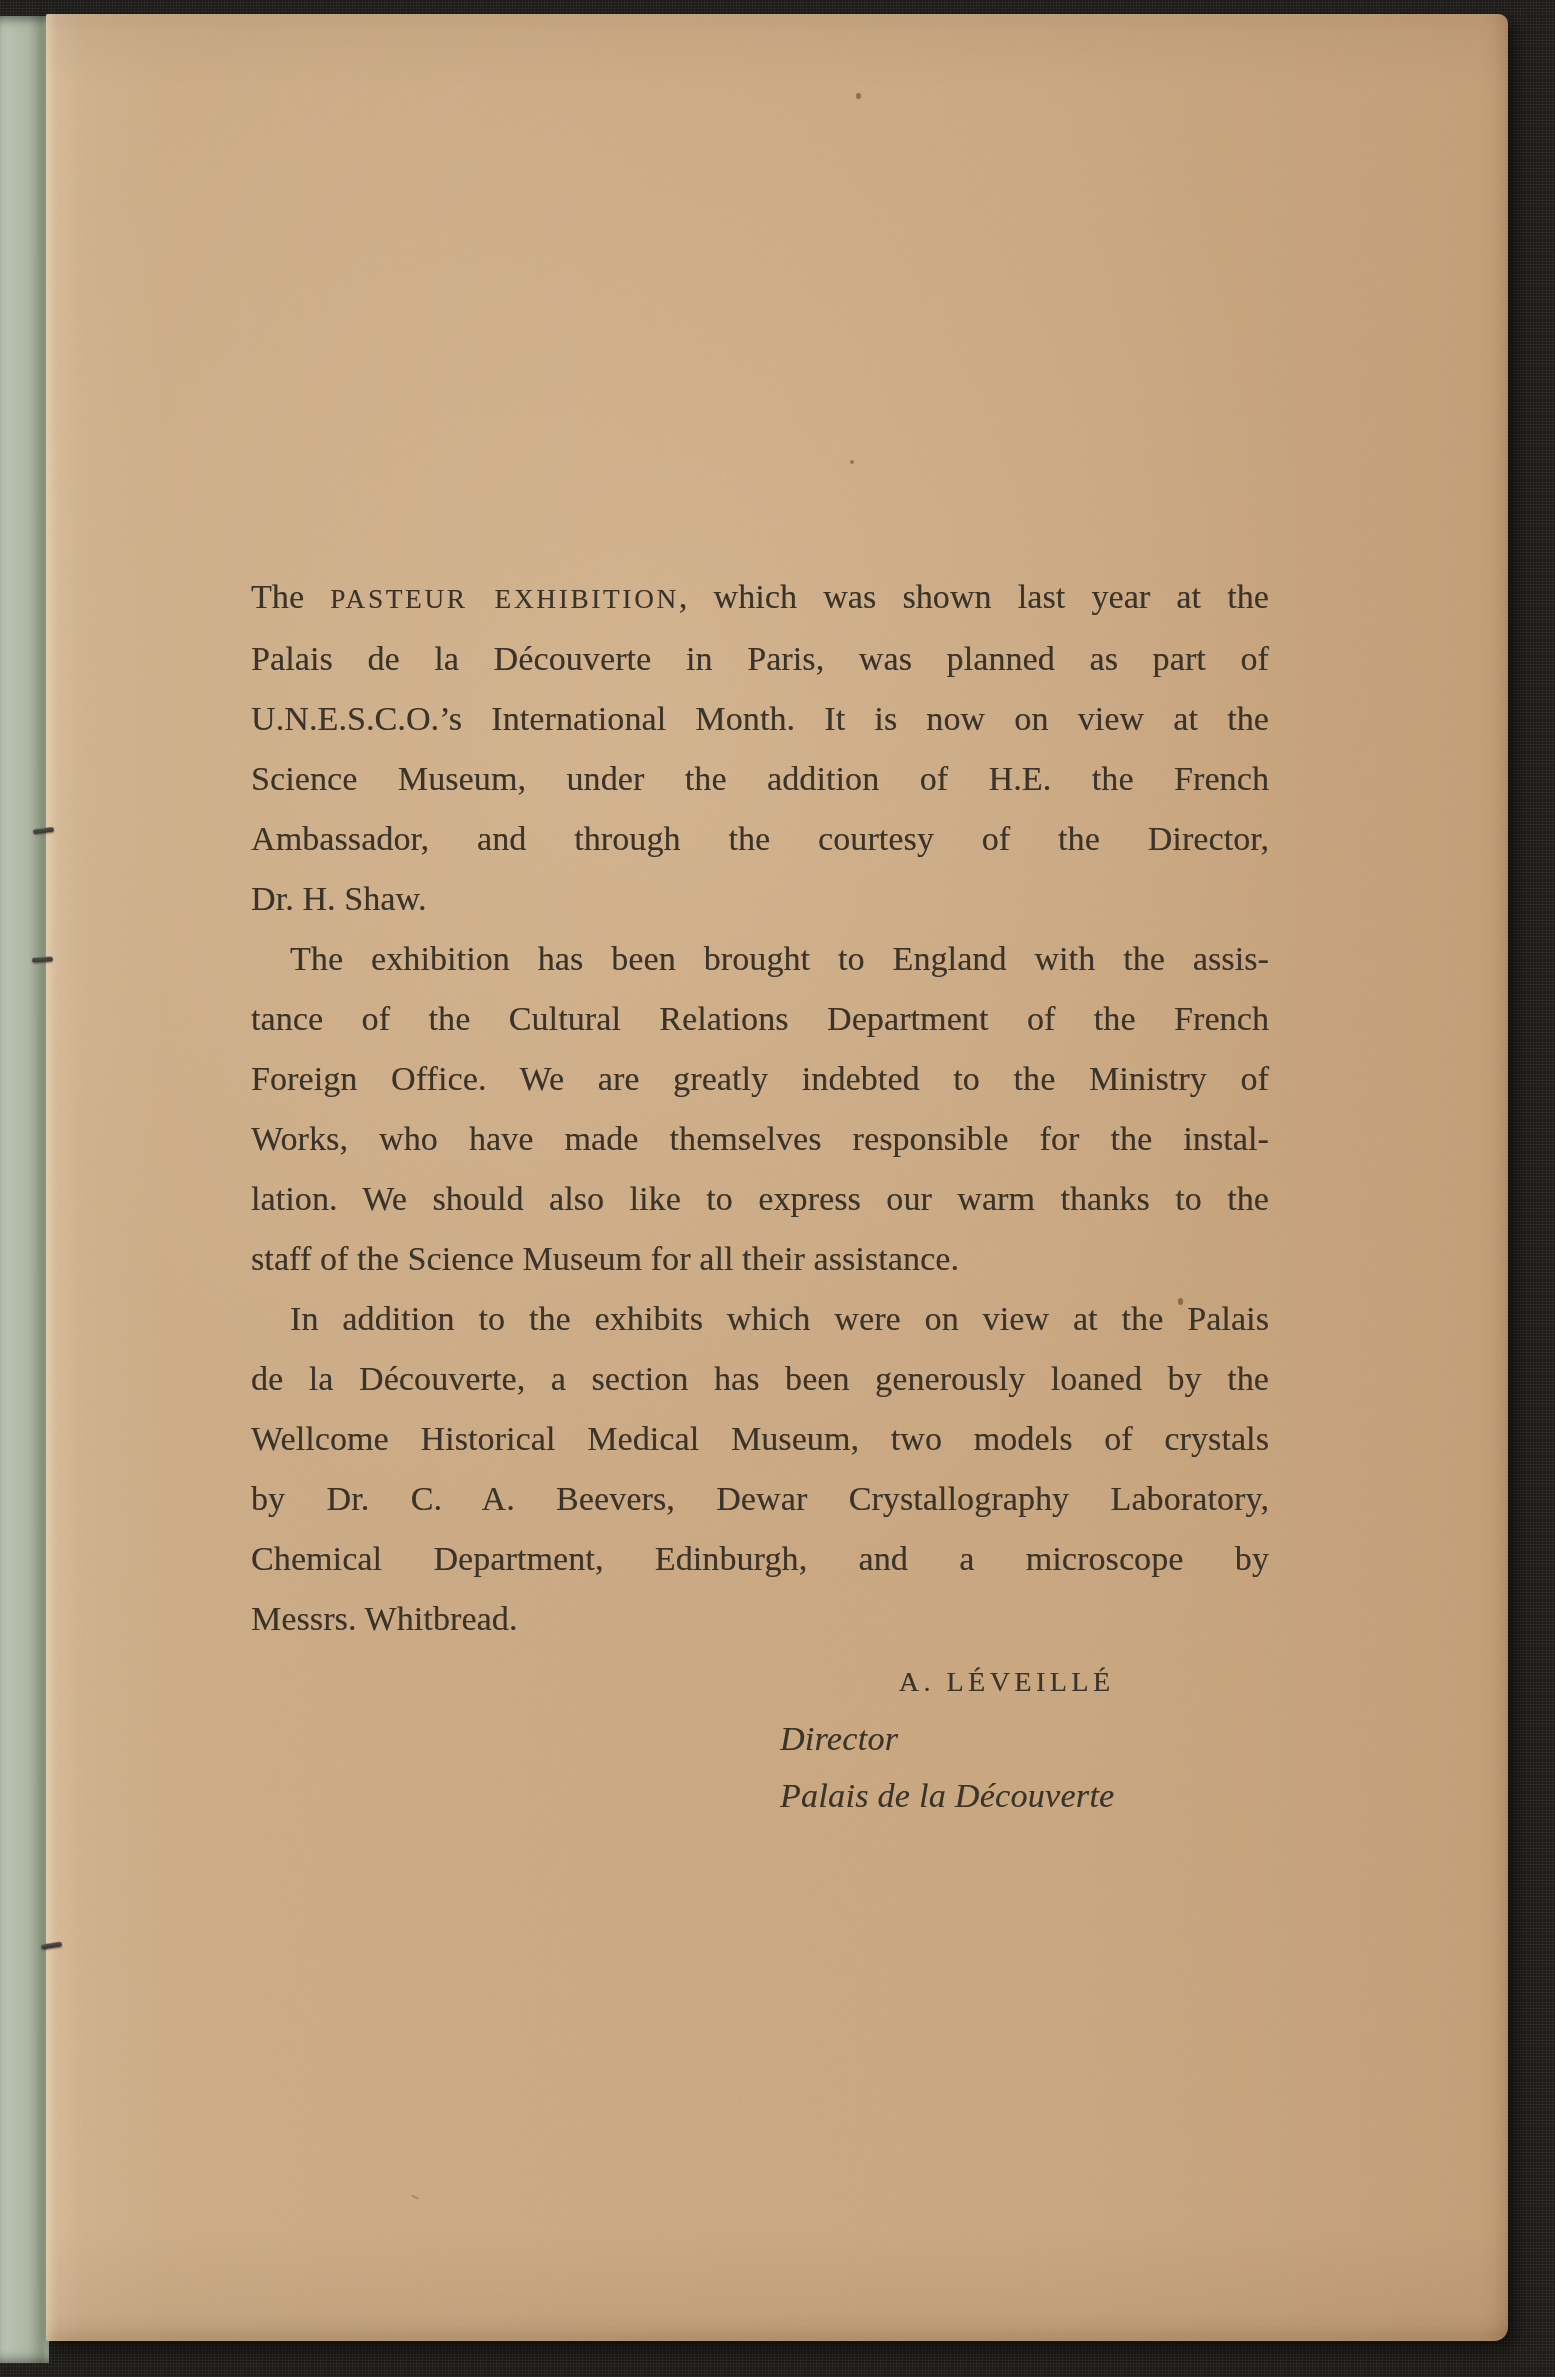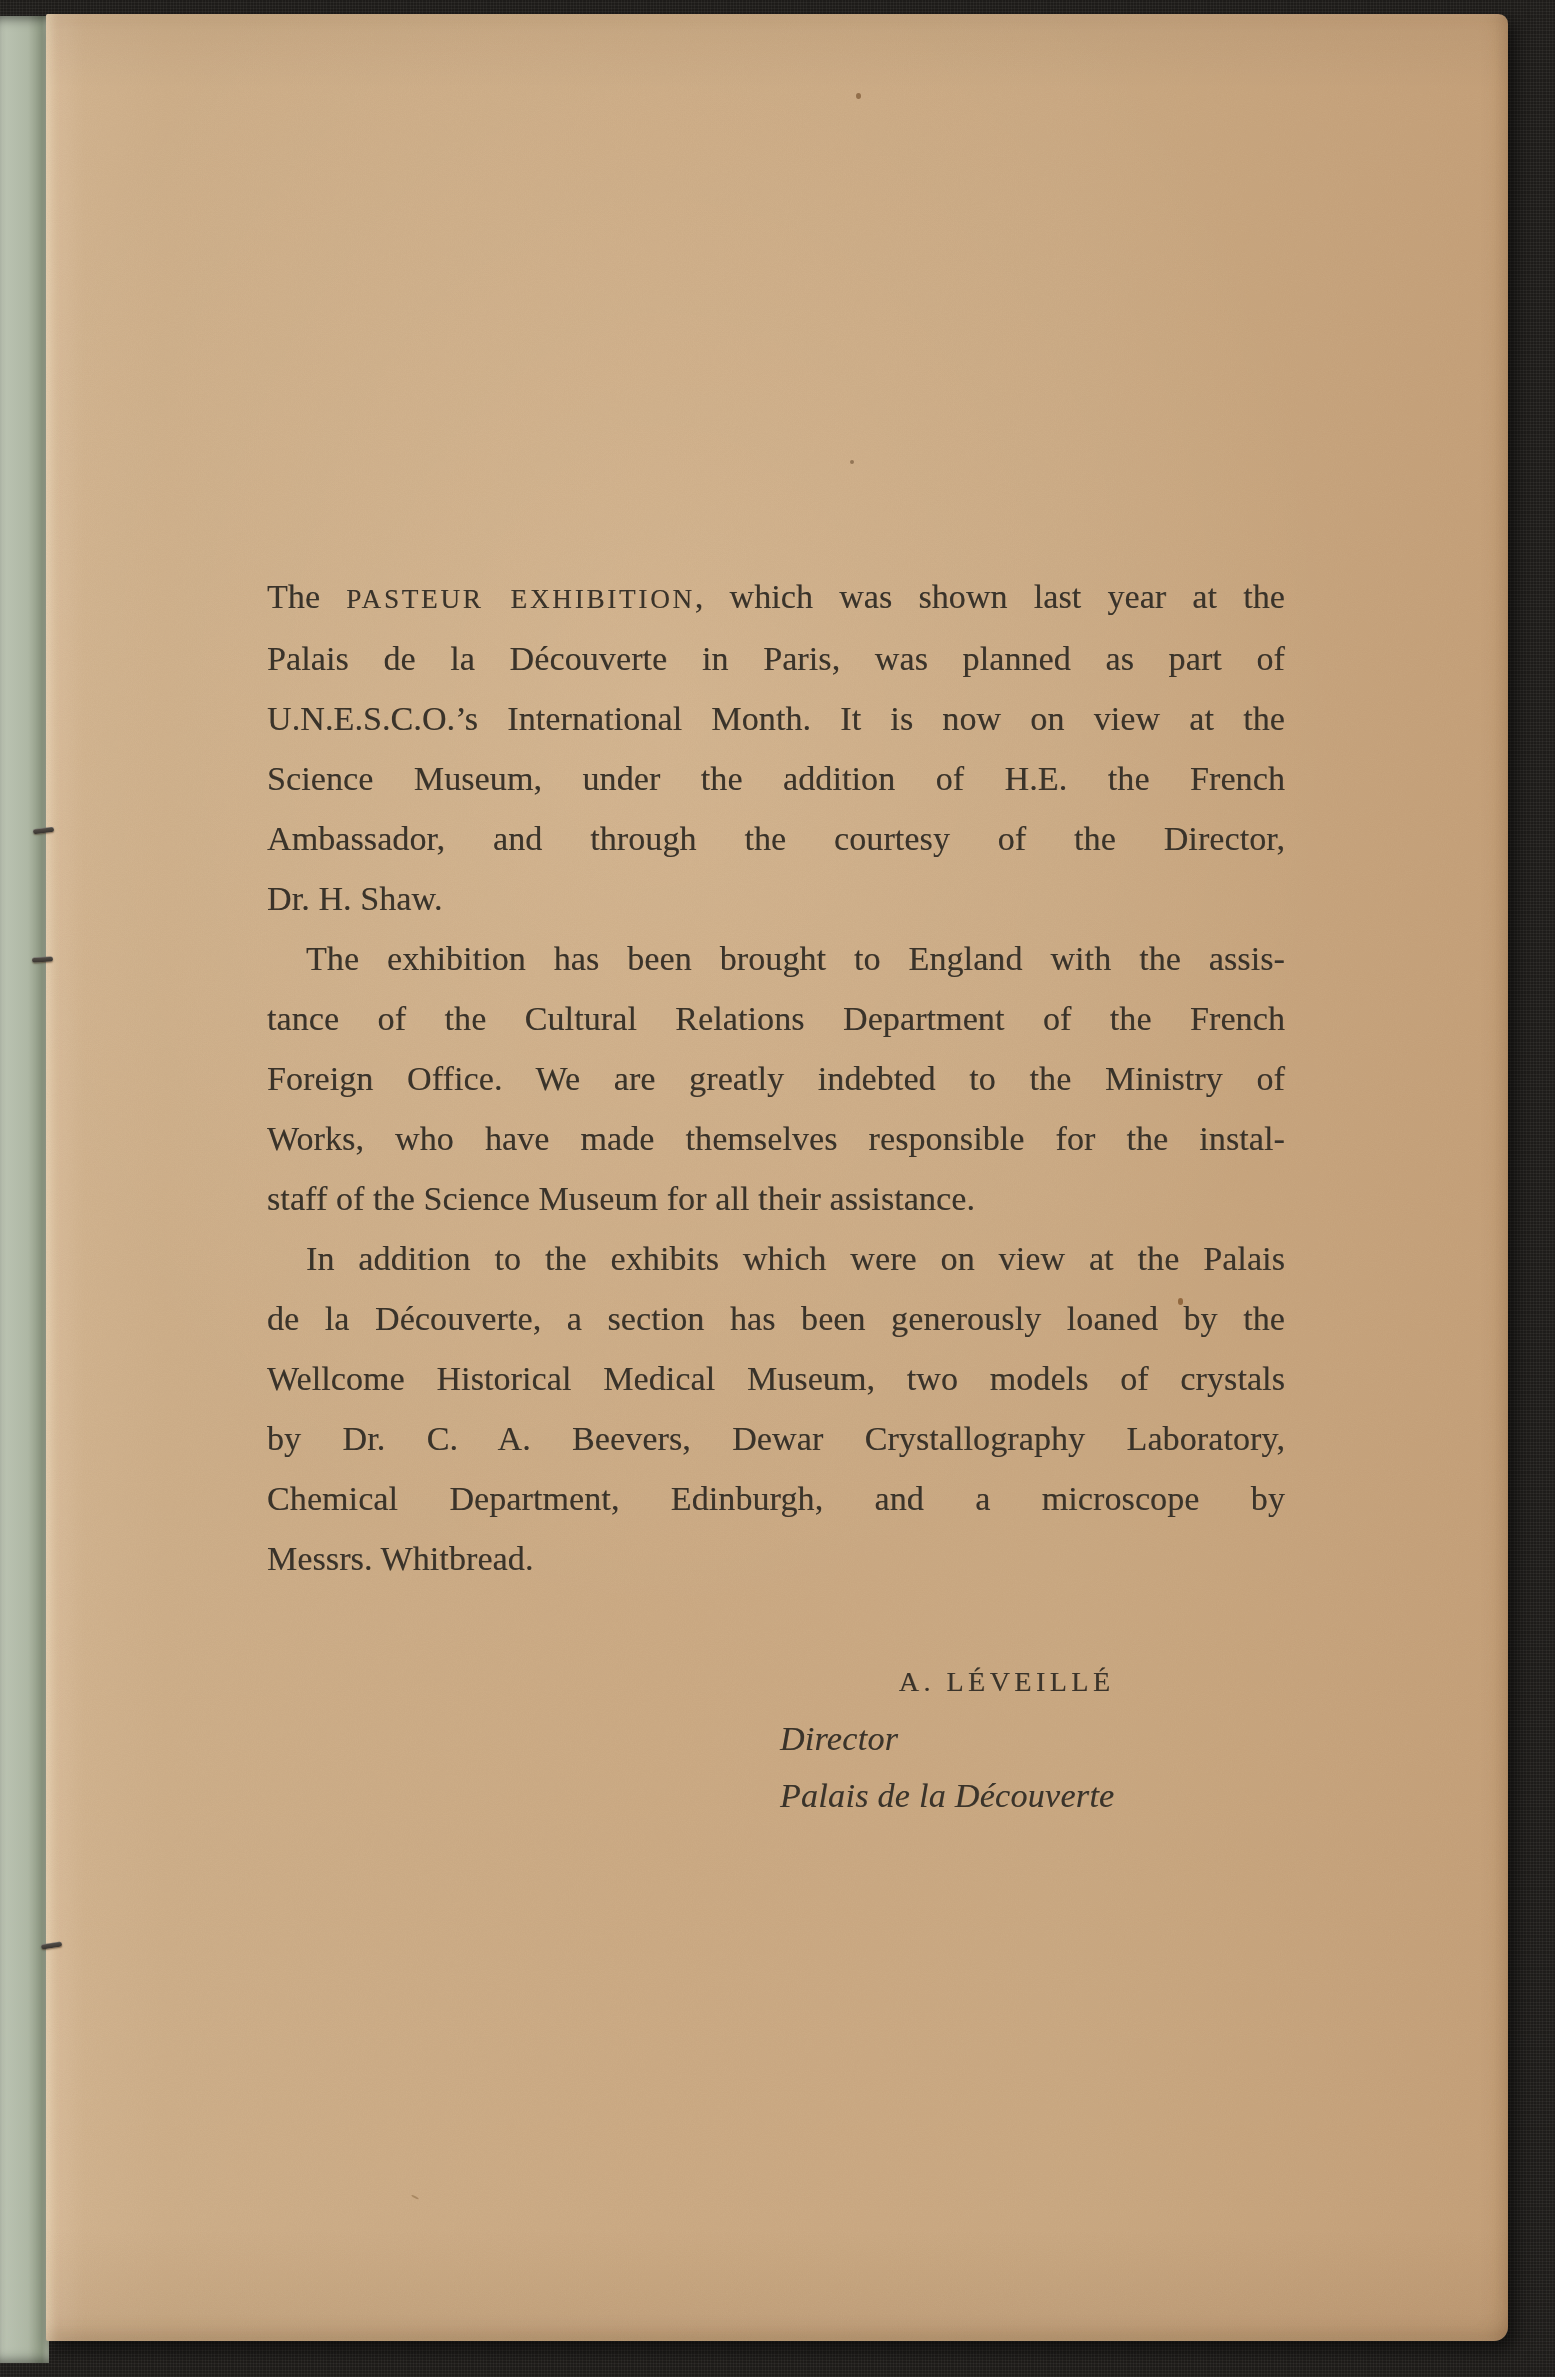--- a/index.html
+++ b/index.html
@@ -42,21 +42,21 @@
       inset -12px 0 25px -12px rgba(104,72,40,.38),
       inset 0 -14px 25px -14px rgba(104,72,40,.32);
   }
 
   .grain{ position:absolute; inset:0; border-radius:inherit; overflow:hidden;
           mix-blend-mode:multiply; opacity:.5; pointer-events:none; }
   .grain svg{ display:block; width:100%; height:100%; }
 
   
   .text-block{
-    position:absolute; left:221px; top:553px; width:1018px;
+    position:absolute; left:205px; top:553px; width:1018px;
     font-size:34px; line-height:60px;
     color:#3a342b;
     text-shadow:0.3px 0.4px 0.5px rgba(44,38,30,.38);
     letter-spacing:0.1px;
   }
   .tl{ text-align:justify; text-align-last:justify; white-space:nowrap; }
   .tl.last{ text-align-last:left; }
   .tl.ind{ text-indent:39px; }
   .caps{ font-size:.8em; letter-spacing:.1em; }
 
@@ -100,20 +100,21 @@
       <div class="tl">Science Museum, under the addition of H.E. the French</div>
       <div class="tl">Ambassador, and through the courtesy of the Director,</div>
       <div class="tl last">Dr. H. Shaw.</div>
     </div>
 
     <div>
       <div class="tl ind">The exhibition has been brought to England with the assis-</div>
       <div class="tl">tance of the Cultural Relations Department of the French</div>
       <div class="tl">Foreign Office. We are greatly indebted to the Ministry of</div>
       <div class="tl">Works, who have made themselves responsible for the instal-</div>
+      <div class="tl">lation. We should also like to express our warm thanks to the</div>
       <div class="tl last">staff of the Science Museum for all their assistance.</div>
     </div>
 
     <div>
       <div class="tl ind">In addition to the exhibits which were on view at the Palais</div>
       <div class="tl">de la Découverte, a section has been generously loaned by the</div>
       <div class="tl">Wellcome Historical Medical Museum, two models of crystals</div>
       <div class="tl">by Dr. C. A. Beevers, Dewar Crystallography Laboratory,</div>
       <div class="tl">Chemical Department, Edinburgh, and a microscope by</div>
       <div class="tl last">Messrs. Whitbread.</div>

